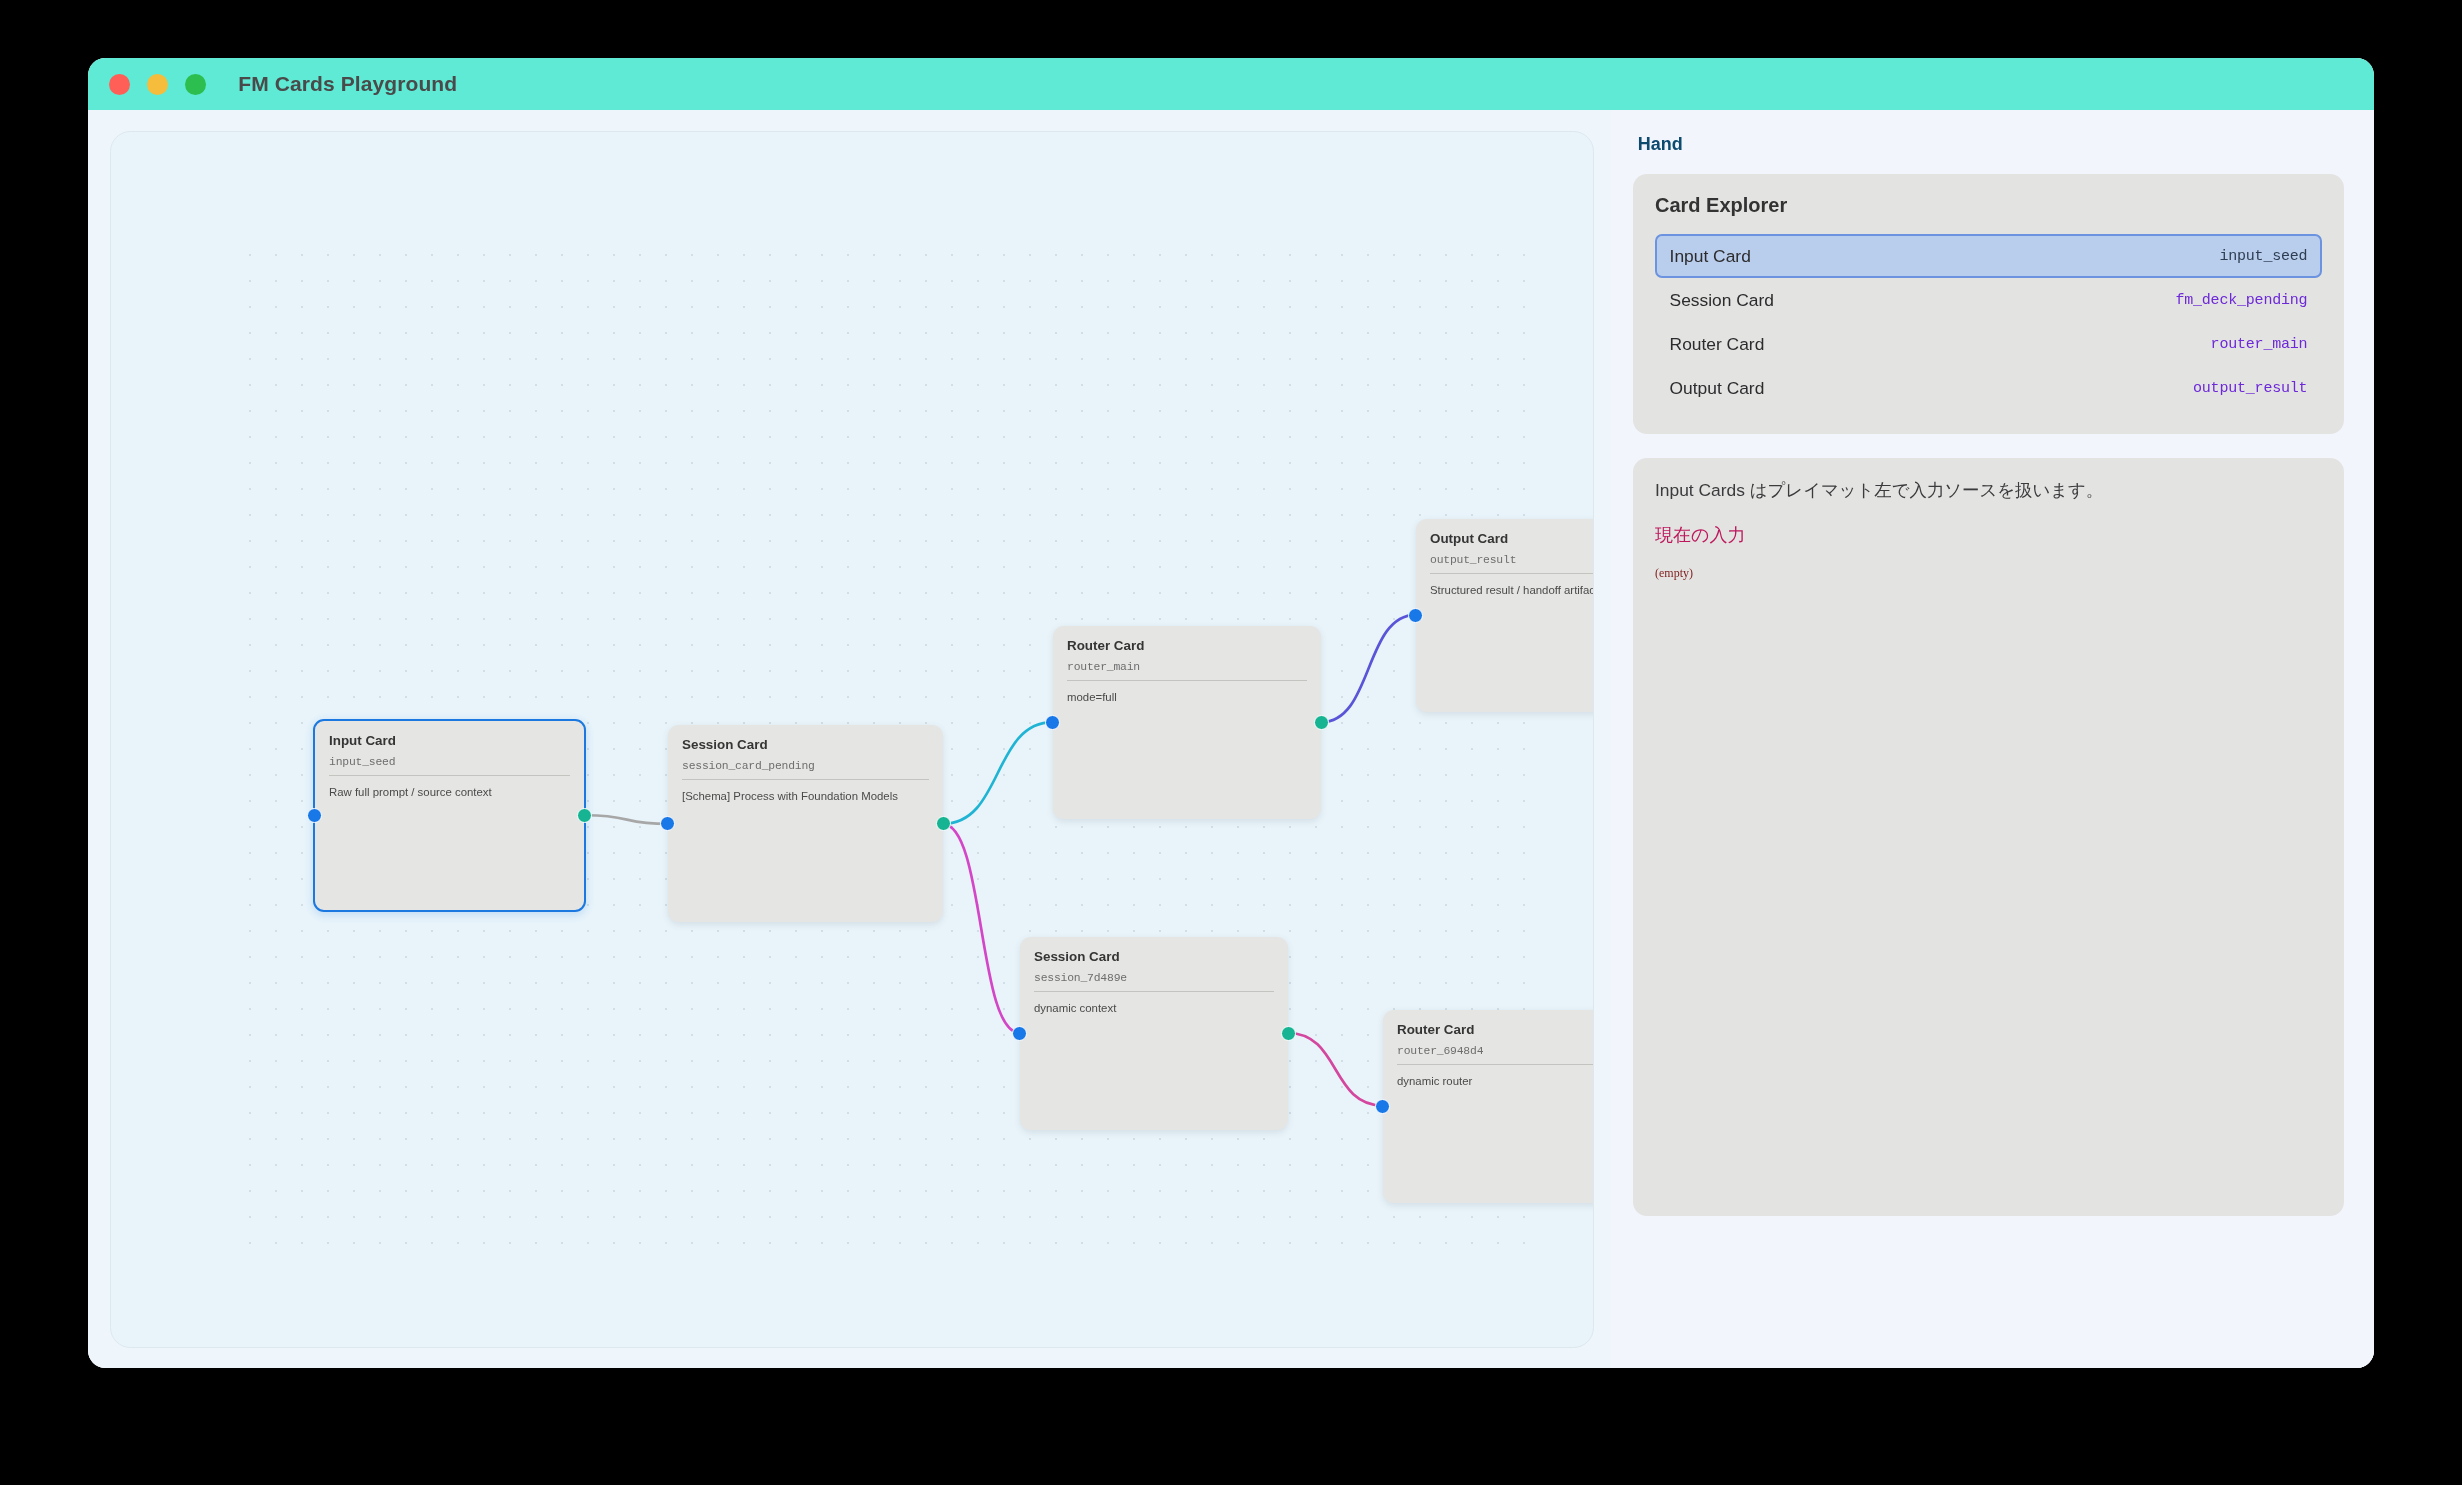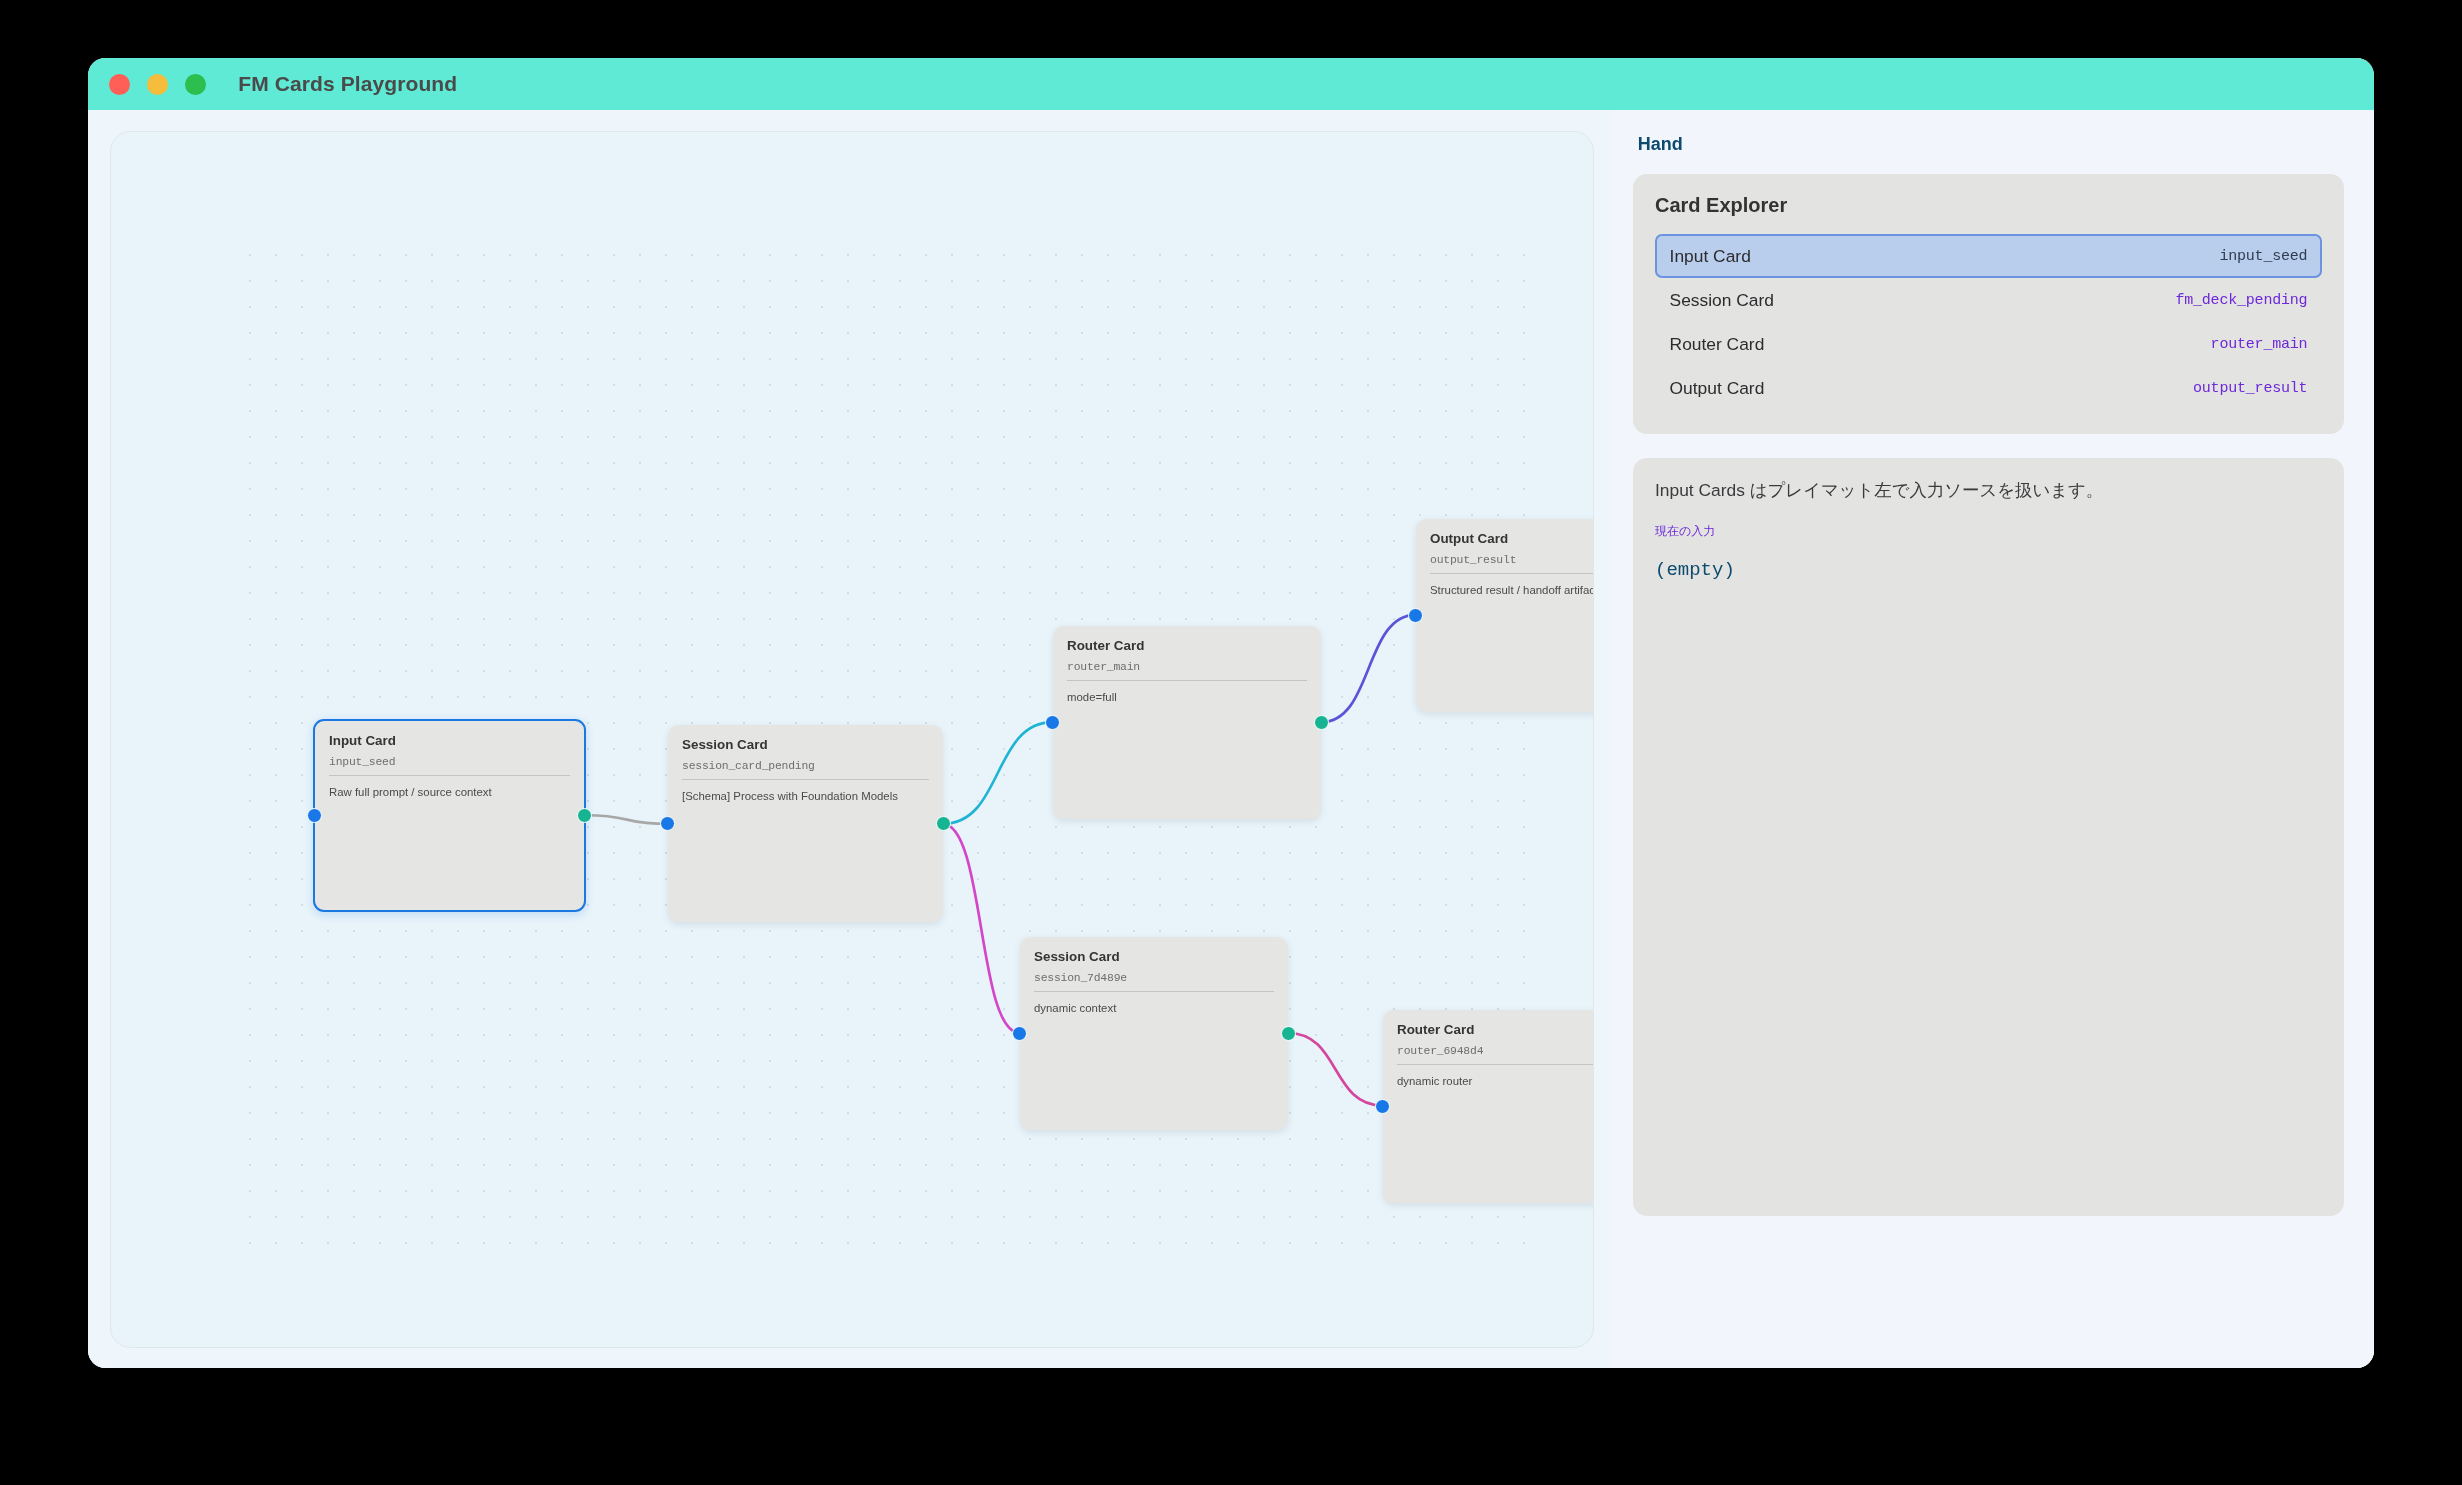--- a/index.html
+++ b/index.html
@@ -201,28 +201,28 @@
   }
   .props-desc {
     font-family: "Liberation Sans", sans-serif;
     font-size: 17.4px;
     color: #3b3b3d;
     margin-bottom: 20.5px;
     line-height: 1.4;
   }
   .props-sublabel {
     font-family: "Liberation Sans", sans-serif;
+    font-size: 18px;
+    color: #be185d;
+    margin-bottom: 19px;
+  }
+  .props-value {
+    font-family: Liberation Serif, serif;
     font-size: 12px;
-    color: #6d28d9;
-    margin-bottom: 19px;
-  }
-  .props-value {
-    font-family: Liberation Mono, monospace;
-    font-size: 19px;
-    color: #0c4a6e;
+    color: #7f1d1d;
   }
 </style>
 </head>
 <body>
 
 <div class="app-window">
 
   <div class="titlebar">
     <div class="traffic">
       <span class="dot dot-close"></span>

